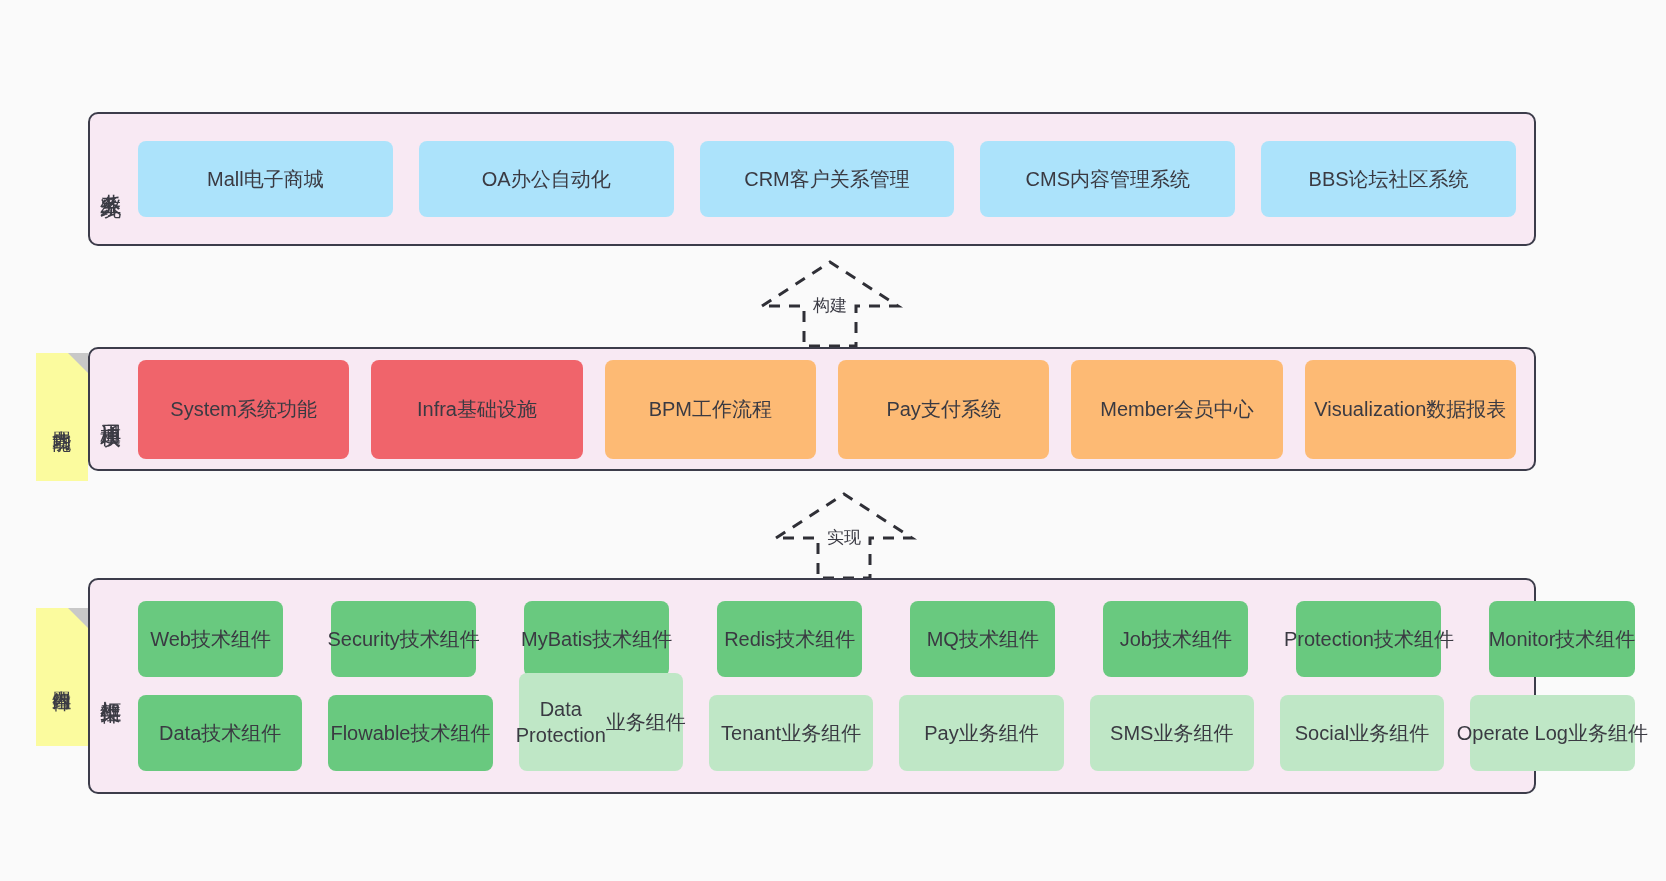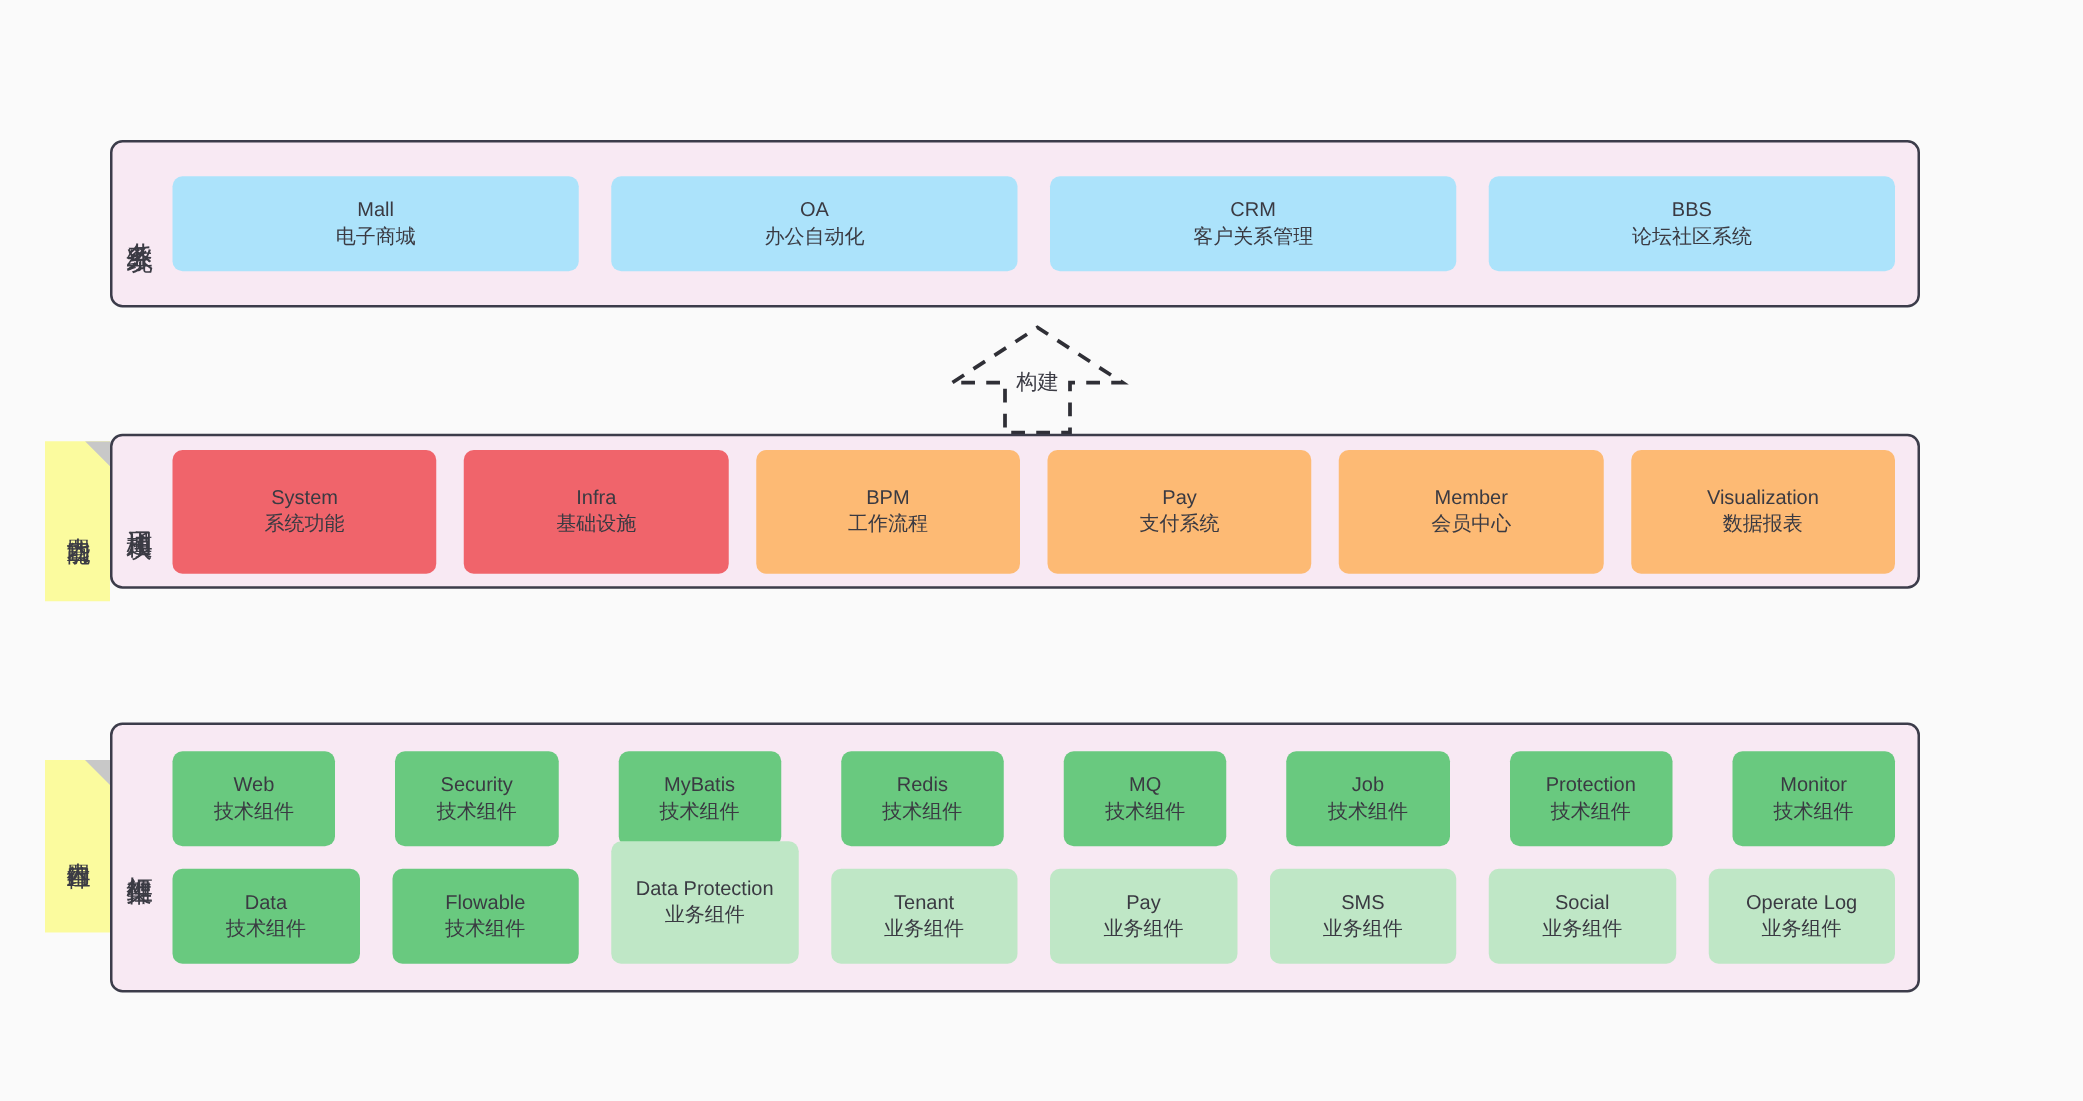--- a/index.html
+++ b/index.html
@@ -62,25 +62,24 @@
     display: flex;
     gap: 26px;
     align-items: stretch;
   }
 
   
   .node {
     flex: 1 1 0;
     border-radius: 8px;
     display: flex;
-    flex-direction: column;
     align-items: center;
     justify-content: center;
     text-align: center;
-    font-size: 16px;
+    font-size: 20px;
     line-height: 1.32;
     color: #3a3a42;
     box-sizing: border-box;
     padding: 6px 4px;
     min-width: 0;
   }
   .node .en { white-space: nowrap; }
   .node .cn { white-space: nowrap; }
   .node.wrap .en { white-space: normal; }
 
@@ -146,20 +145,24 @@
         </div>
         <div class="node blue">
           <span class="en">OA</span>
           <span class="cn">办公自动化</span>
         </div>
         <div class="node blue">
           <span class="en">CRM</span>
           <span class="cn">客户关系管理</span>
         </div>
         <div class="node blue">
+          <span class="en">CMS</span>
+          <span class="cn">内容管理系统</span>
+        </div>
+        <div class="node blue">
           <span class="en">BBS</span>
           <span class="cn">论坛社区系统</span>
         </div>
       </div>
     </div>
   </div>
 
   <div class="arrow" style="left:760px; top:258px; width:140px; height:90px;">
     <svg width="140" height="90" viewBox="0 0 140 90" aria-hidden="true">
       <path d="M 2 48 L 70 4 L 138 48 L 96 48 L 96 88 L 44 88 L 44 48 Z" fill="none" stroke="#2f2f36" stroke-width="3" stroke-dasharray="11 9" stroke-linejoin="miter" stroke-linecap="butt"></path>
@@ -196,20 +199,26 @@
           <span class="cn">会员中心</span>
         </div>
         <div class="node red-light">
           <span class="en">Visualization</span>
           <span class="cn">数据报表</span>
         </div>
       </div>
     </div>
   </div>
 
+  <div class="arrow" style="left:774px; top:490px; width:140px; height:90px;">
+    <svg width="140" height="90" viewBox="0 0 140 90" aria-hidden="true">
+      <path d="M 2 48 L 70 4 L 138 48 L 96 48 L 96 88 L 44 88 L 44 48 Z" fill="none" stroke="#2f2f36" stroke-width="3" stroke-dasharray="11 9" stroke-linejoin="miter" stroke-linecap="butt"></path>
+    </svg>
+    <span class="arrow-label" style="top:36px;">实现</span>
+  </div>
 
   <div class="sticky" style="left:36px; top:608px; width:52px; height:138px;">
     <span>内置组件</span>
   </div>
 
   <div class="layer" style="left:88px; top:578px; width:1448px; height:216px;">
     <div class="layer-title">框架组件</div>
     <div class="layer-body">
 
       <div class="row" style="height:76px;gap:48px;">

